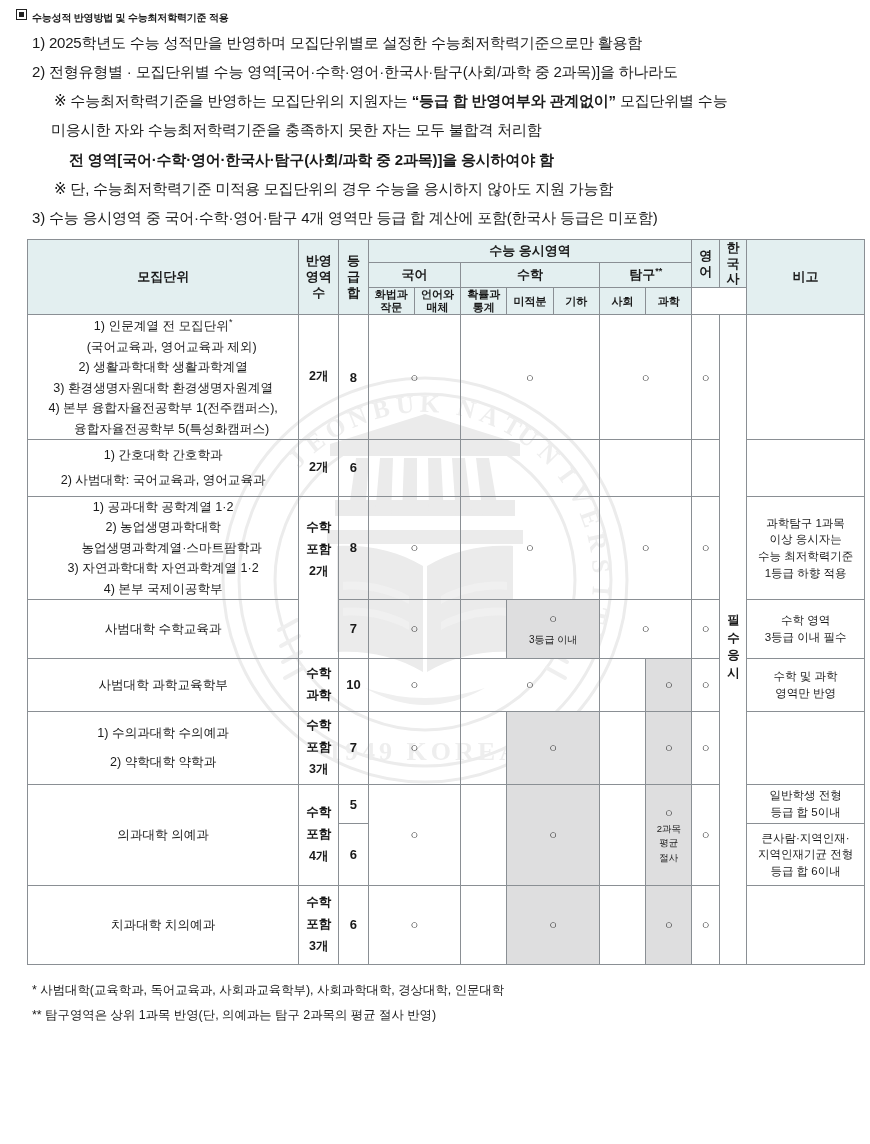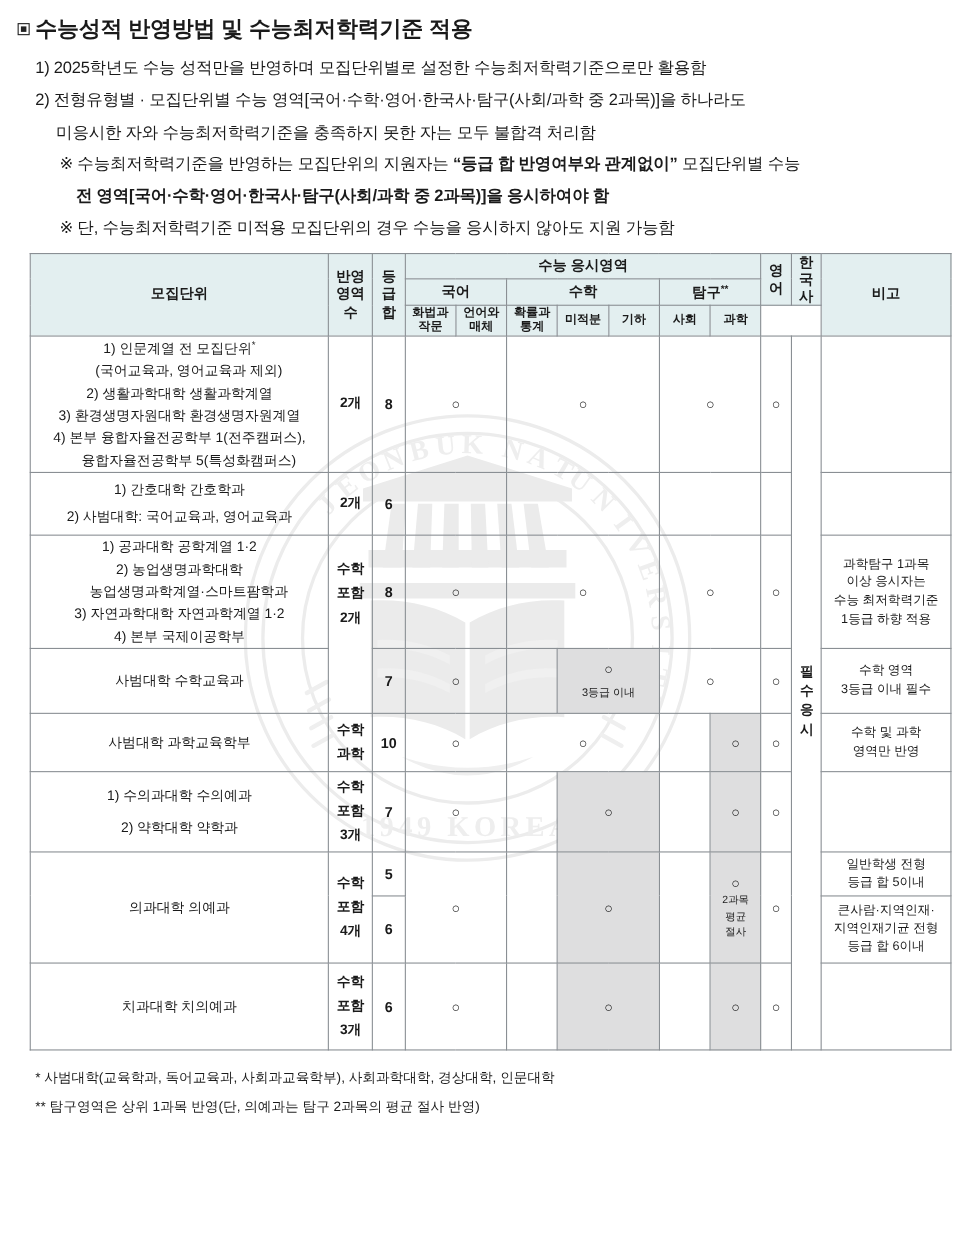--- a/index.html
+++ b/index.html
@@ -19,21 +19,21 @@
     left:215px;top:370px;
     width:420px;height:420px;
     pointer-events:none;
     z-index:0;
     opacity:1;
   }
 
   
   .intro{position:relative;z-index:2;}
   .line{font-size:15px;line-height:1.95;white-space:nowrap;letter-spacing:-0.2px;}
-  .l-head{font-weight:bold;font-size:20px;padding-left:2px;}
+  .l-head{font-weight:bold;font-size:10px;padding-left:2px;}
   .sq{display:inline-block;width:9px;height:9px;border:1.6px solid #222;position:relative;top:-1px;margin-right:5px;}
   .sq::after{content:"";position:absolute;left:1.6px;top:1.6px;right:1.6px;bottom:1.6px;background:#222;}
   .idt1{padding-left:18px;}
   .idt2{padding-left:37px;}
   .idt3{padding-left:40px;}
   .idt4{padding-left:55px;}
   .u{text-underline-offset:3px;}
   .b{font-weight:bold;}
 
   
@@ -151,36 +151,40 @@
     <div class="line idt1">
       <span>1)</span>
       <span>2025학년도 수능 성적만을 반영하며 모집단위별로 설정한 수능최저학력기준으로만 활용함</span>
     </div>
 
     <div class="line idt1">
       <span>2)</span>
       <span>전형유형별 · 모집단위별 </span><span class="u">수능 영역[국어·수학·영어·한국사·탐구(사회/과학 중 2과목)]을</span><span class="u"> 하나라도</span>
     </div>
 
+    <div class="line idt3">
+      <span>※ 수능최저학력기준을 반영하는 모집단위의 지원자는 </span><span class="b">“등급 합 반영여부와 관계없이”</span><span> 모집단위별 수능</span>
+    </div>
+
     <div class="line idt2">
       <span class="u">미응시한 자와</span><span> </span><span class="u">수능최저학력기준을 충족하지 못한 자는 모두 불합격</span><span> 처리함</span>
     </div>
 
-    <div class="line idt3">
-      <span>※ 수능최저학력기준을 반영하는 모집단위의 지원자는 </span><span class="b">“등급 합 반영여부와 관계없이”</span><span> 모집단위별 수능</span>
-    </div>
-
     <div class="line idt4 b">
       <span>전 영역[국어·수학·영어·한국사·탐구(사회/과학 중 2과목)]을 응시하여야 함</span>
     </div>
 
     <div class="line idt3">
       <span>※ 단, 수능최저학력기준 미적용 모집단위의 경우 수능을 응시하지 않아도 지원 가능함</span>
     </div>
 
+    <div class="line idt1">
+      <span>3)</span>
+      <span>수능 응시영역 중 </span><span class="u">국어·수학·영어·탐구 4개 영역만 등급 합 계산에 포함</span><span>(한국사 등급은 미포함)</span>
+    </div>
 
   </div>
 
   <div class="tbl-wrap">
   <table class="main">
     <colgroup>
       <col style="width:258px">
           <col style="width:38px">
           <col style="width:28px">
       <col style="width:44px">

